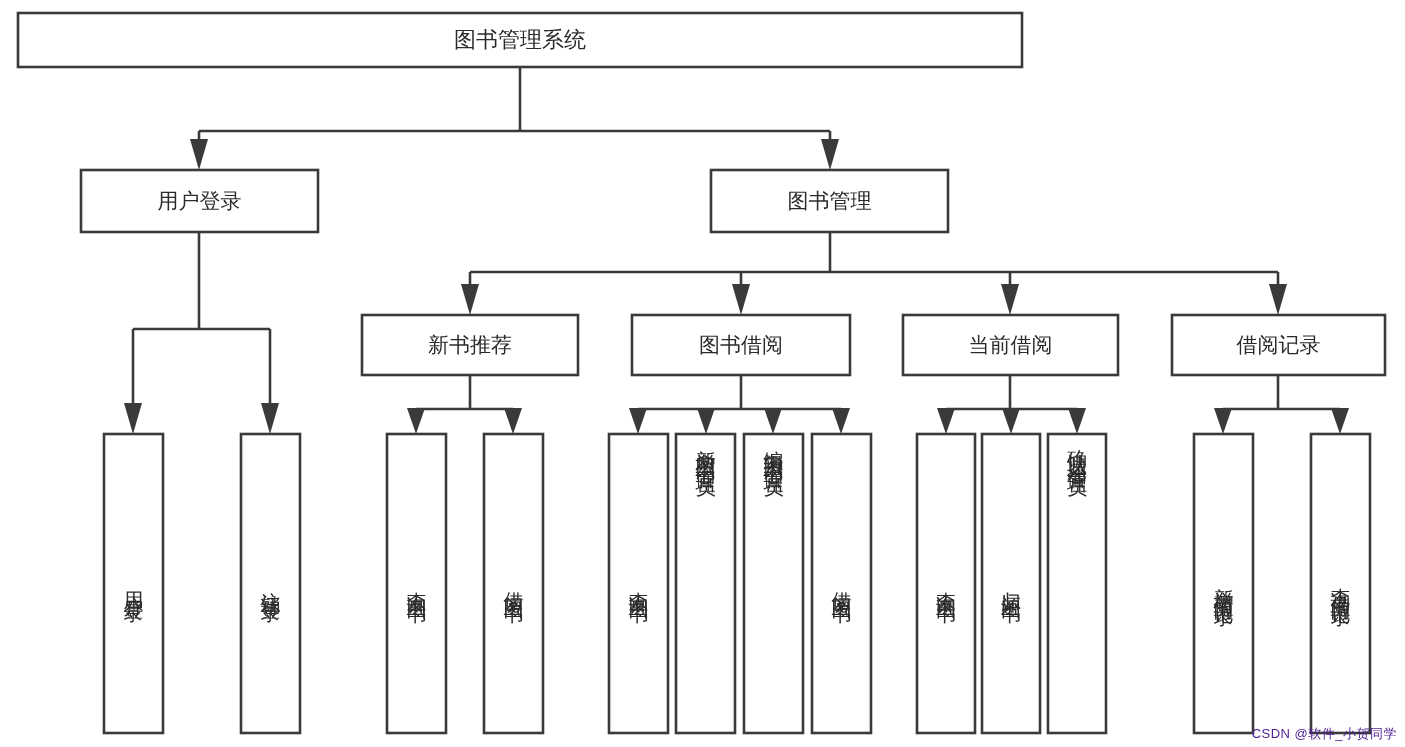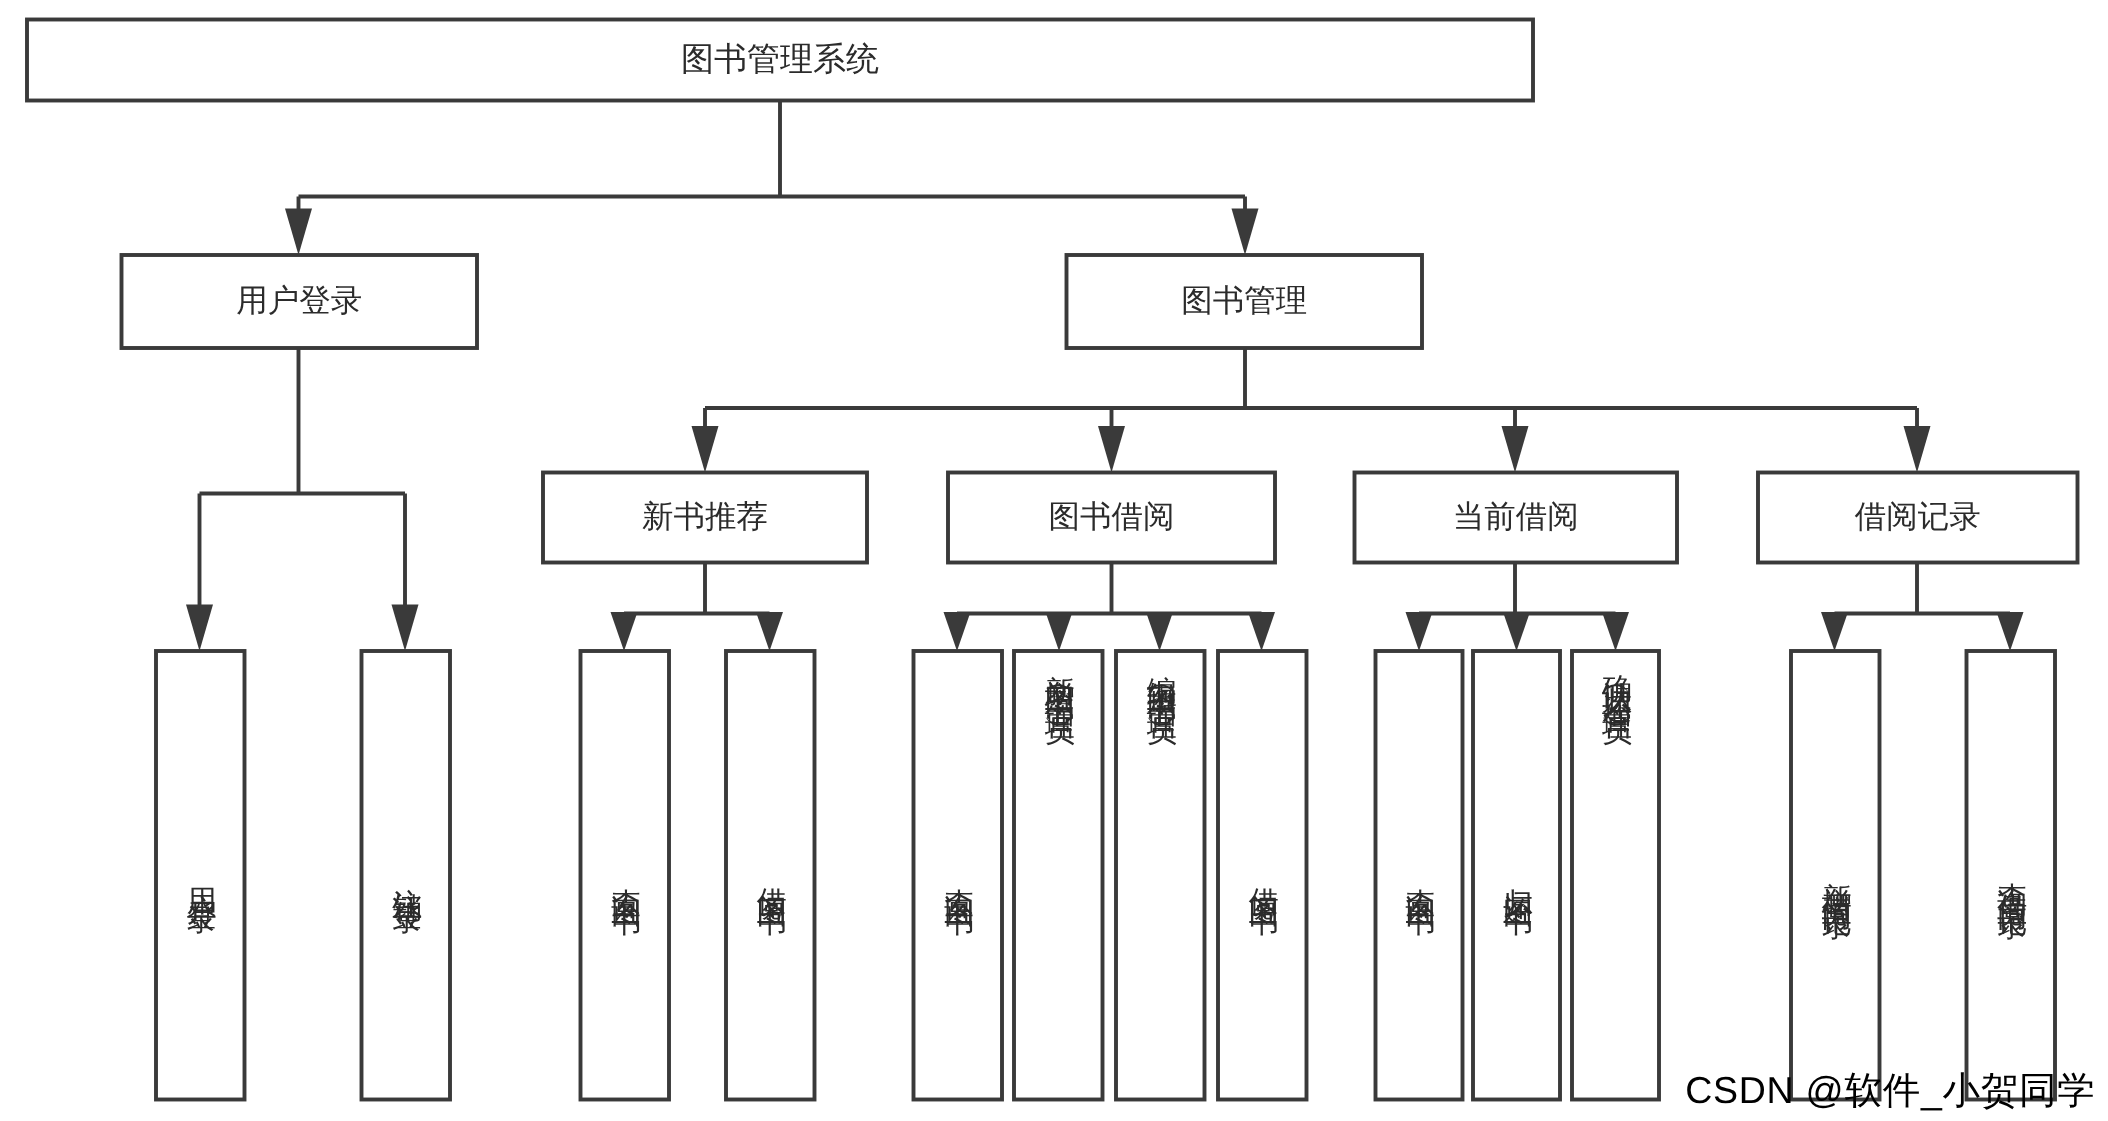--- a/index.html
+++ b/index.html
@@ -51,22 +51,22 @@
     white-space:nowrap;
     text-align:center;
     pointer-events:none;
   }
 
   #watermark{
     position:absolute;
     right:8px;
     bottom:4px;
     font-family:"Liberation Sans","DejaVu Sans",sans-serif;
-    font-size:25px;
-    color:#000000;
+    font-size:13px;
+    color:#4c1d95;
     letter-spacing:0.5px;
     white-space:nowrap;
   }
 </style>
 </head>
 <body>
 
 <div id="diagram-root">
 
   <svg id="tree-svg" viewBox="0 0 1405 747">

